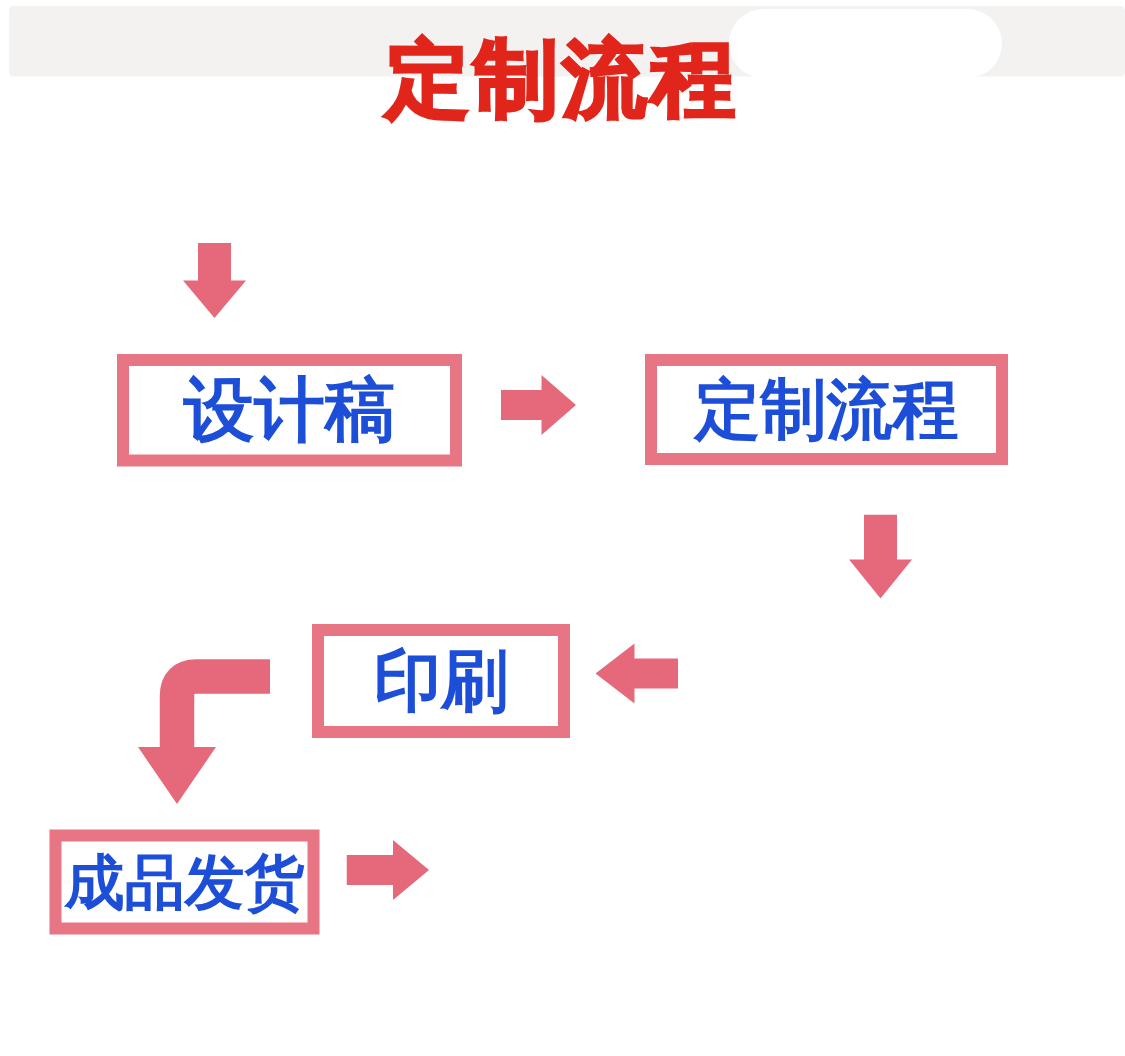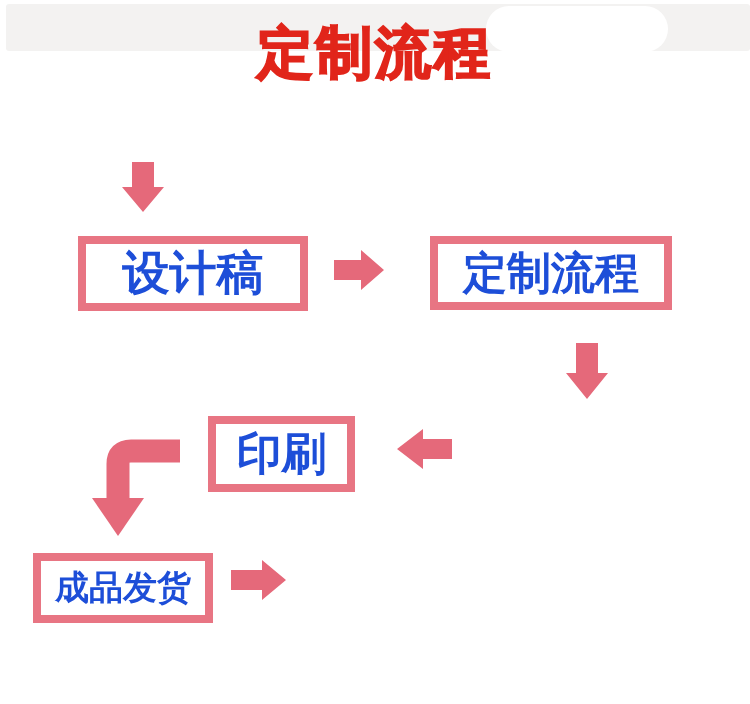--- a/index.html
+++ b/index.html
@@ -49,22 +49,22 @@
     display: flex;
     align-items: center;
     justify-content: center;
     color: #1d4ed8;
     font-weight: 900;
     white-space: nowrap;
   }
   .box-design-draft  { left: 78px;  top: 236px; width: 230px; height: 75px; font-size: 47px; }
   .box-design-check  { left: 430px; top: 236px; width: 242px; height: 74px; font-size: 44px; }
   .box-plate-making  { left: 490px; top: 421px; width: 183px; height: 70px; font-size: 45px; }
-  .box-printing      { left: 208px; top: 416px; width: 147px; height: 76px; font-size: 45px; }
-  .box-shipping      { left: 33px;  top: 553px; width: 180px; height: 70px; font-size: 34px; text-align: right; }
+  .box-printing      { left: 208px; top: 416px; width: 172px; height: 76px; font-size: 45px; }
+  .box-shipping      { left: 33px;  top: 553px; width: 180px; height: 70px; font-size: 40px; text-align: right; }
   .arrow { position: absolute; }
   .a-down-1  { left: 122px; top: 162px; }
   .a-right-1 { left: 334px; top: 249px; }
   .a-down-2  { left: 566px; top: 343px; }
   .a-left-1  { left: 397px; top: 428px; }
   .a-elbow   { left: 85px;  top: 436px; }
   .a-right-2 { left: 231px; top: 559px; }
   svg { display: block; }
 </style>
 </head>

